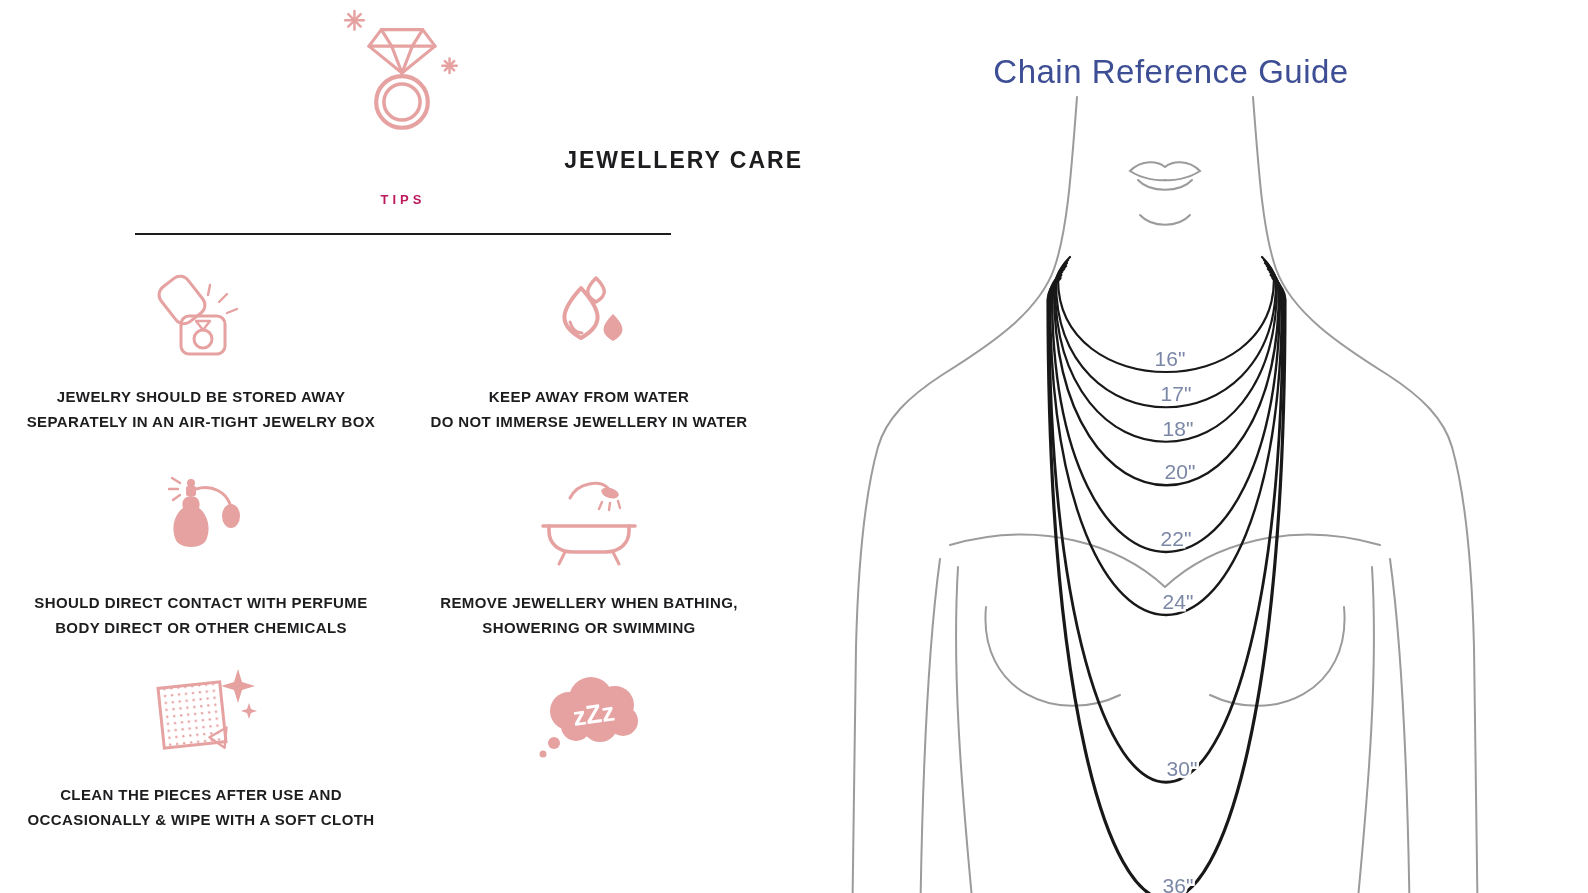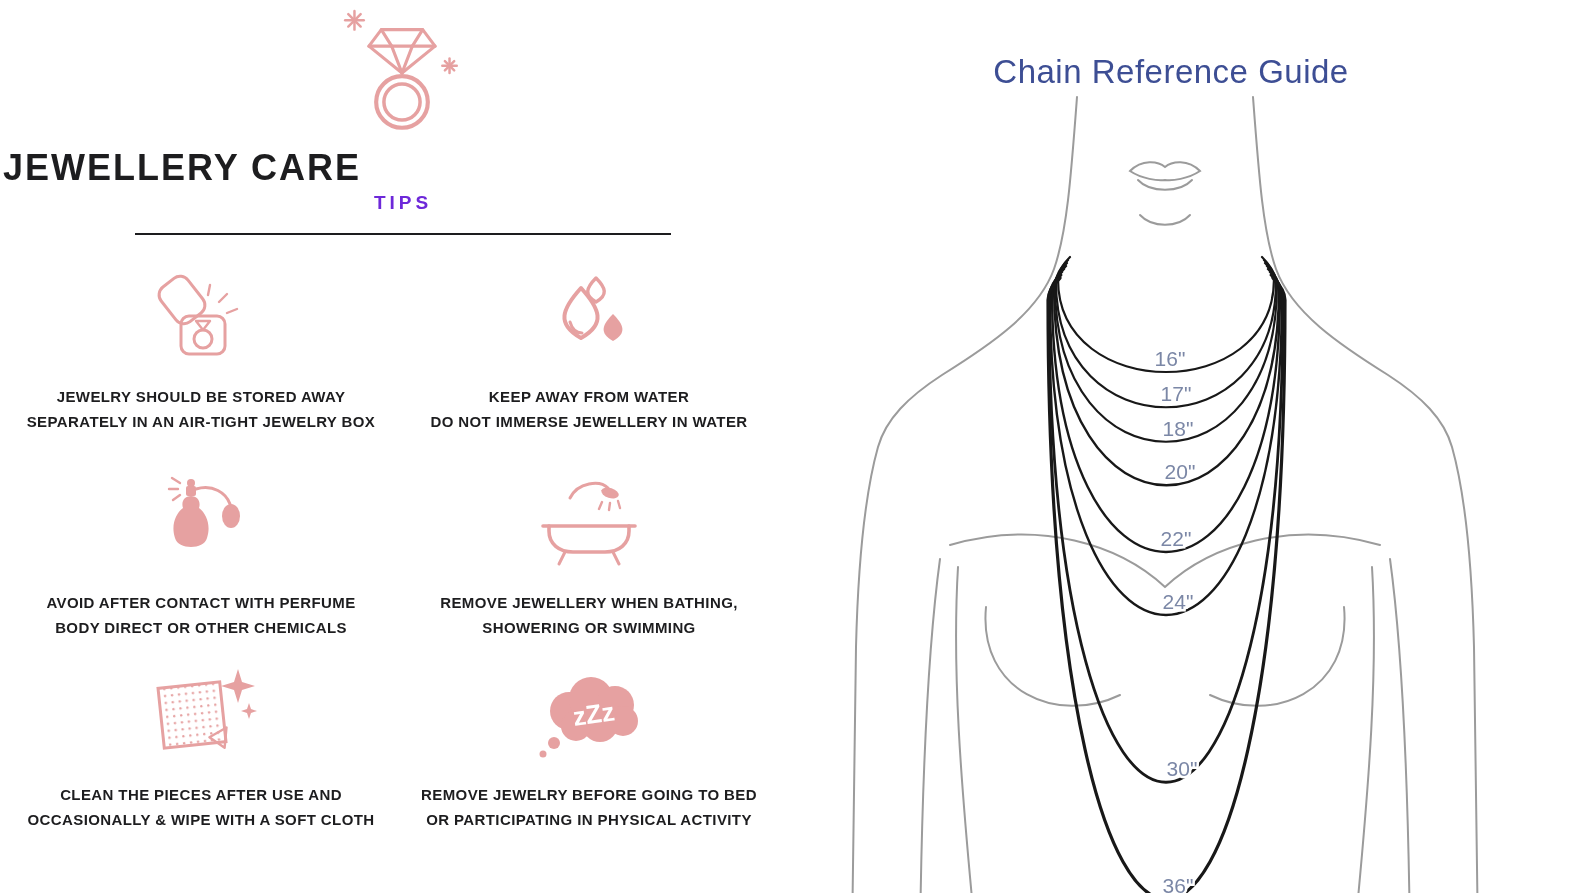--- a/index.html
+++ b/index.html
@@ -2,24 +2,24 @@
 <html><head>
 <meta charset="utf-8">
 <style>
   * { margin:0; padding:0; box-sizing:border-box; }
   body { font-family:"Liberation Sans", sans-serif; background:#ffffff; }
   .page { position:relative; width:1588px; height:893px; background:#fff; overflow:hidden; }
 
   
   .care { position:absolute; left:0; top:0; width:790px; height:893px; }
   .header-icon { position:absolute; left:340px; top:4px; width:124px; height:136px; }
-  .care-title { position:absolute; left:3px; top:147px; width:800px; text-align:left;
-                font-size:36px; font-weight:bold; letter-spacing:2px; color:#1d1d1f; }
+  .care-title { position:absolute; left:3px; top:147px; width:800px; text-align:right;
+                font-size:23px; font-weight:bold; letter-spacing:2px; color:#1d1d1f; }
   .care-sub   { position:absolute; left:3px; top:192px; width:800px; text-align:center;
-                font-size:19px; font-weight:bold; letter-spacing:4px; color:#6d28d9; }
+                font-size:13px; font-weight:bold; letter-spacing:4px; color:#be185d; }
   .divider { position:absolute; left:135px; top:233px; width:536px; border-top:2px solid #1d1d1f; }
 
   .tip { position:absolute; width:382px; text-align:center; }
   .tip .icon-wrap { height:116px; display:flex; align-items:center; justify-content:center; }
   .tip .tip-text { margin-top:9px; font-size:15px; font-weight:bold; letter-spacing:0.4px;
                    line-height:1.65; color:#1d1d1f; }
   .pk { stroke:#e6a1a1; fill:none; stroke-linecap:round; stroke-linejoin:round; }
   .pf { fill:#e6a1a1; }
 
   
@@ -115,21 +115,21 @@
           <path class="pk" stroke-width="3" d="M45 15 C62 10,75 19,79 30"></path>
           <ellipse class="pf" cx="80" cy="42" rx="9" ry="12"></ellipse>
           <g class="pk" stroke-width="2.4">
             <line x1="29" y1="9" x2="21" y2="4"></line>
             <line x1="27" y1="15" x2="18" y2="15"></line>
             <line x1="29" y1="21" x2="22" y2="26"></line>
           </g>
         </svg>
       </div>
       <div class="tip-text">
-        <div>AVOID AFTER CONTACT WITH PERFUME</div>
+        <div>SHOULD DIRECT CONTACT WITH PERFUME</div>
         <div>BODY DIRECT OR OTHER CHEMICALS</div>
       </div>
     </div>
 
     <div class="tip" style="left:398px; top:466px;">
       <div class="icon-wrap">
         <svg width="110" height="100" viewBox="0 0 110 100">
           <path class="pk" stroke-width="3" d="M36 24 C44 8,66 6,74 14"></path>
           <ellipse class="pf" cx="76" cy="19" rx="9" ry="5" transform="rotate(18 76 19)"></ellipse>
           <g class="pk" stroke-width="2.4">
@@ -179,24 +179,20 @@
             <circle cx="62" cy="36" r="22"></circle>
             <circle cx="86" cy="42" r="19"></circle>
             <circle cx="94" cy="58" r="15"></circle>
             <circle cx="71" cy="61" r="18"></circle>
             <circle cx="47" cy="63" r="15"></circle>
             <circle cx="25" cy="80" r="6"></circle>
             <circle cx="14" cy="91" r="3.5"></circle>
           </g>
           <text x="66" y="60" transform="rotate(-8 66 60)" text-anchor="middle" font-size="26" font-weight="bold" fill="#ffffff">zZz</text>
         </svg>
-      </div>
-      <div class="tip-text">
-        <div>REMOVE JEWELRY BEFORE GOING TO BED</div>
-        <div>OR PARTICIPATING IN PHYSICAL ACTIVITY</div>
       </div>
     </div>
   </div>
 
   <div class="chain">
     <div class="chain-title">Chain Reference Guide</div>
 
     <svg class="figure" width="798" height="893" viewBox="0 0 798 893">
 
       <g>

